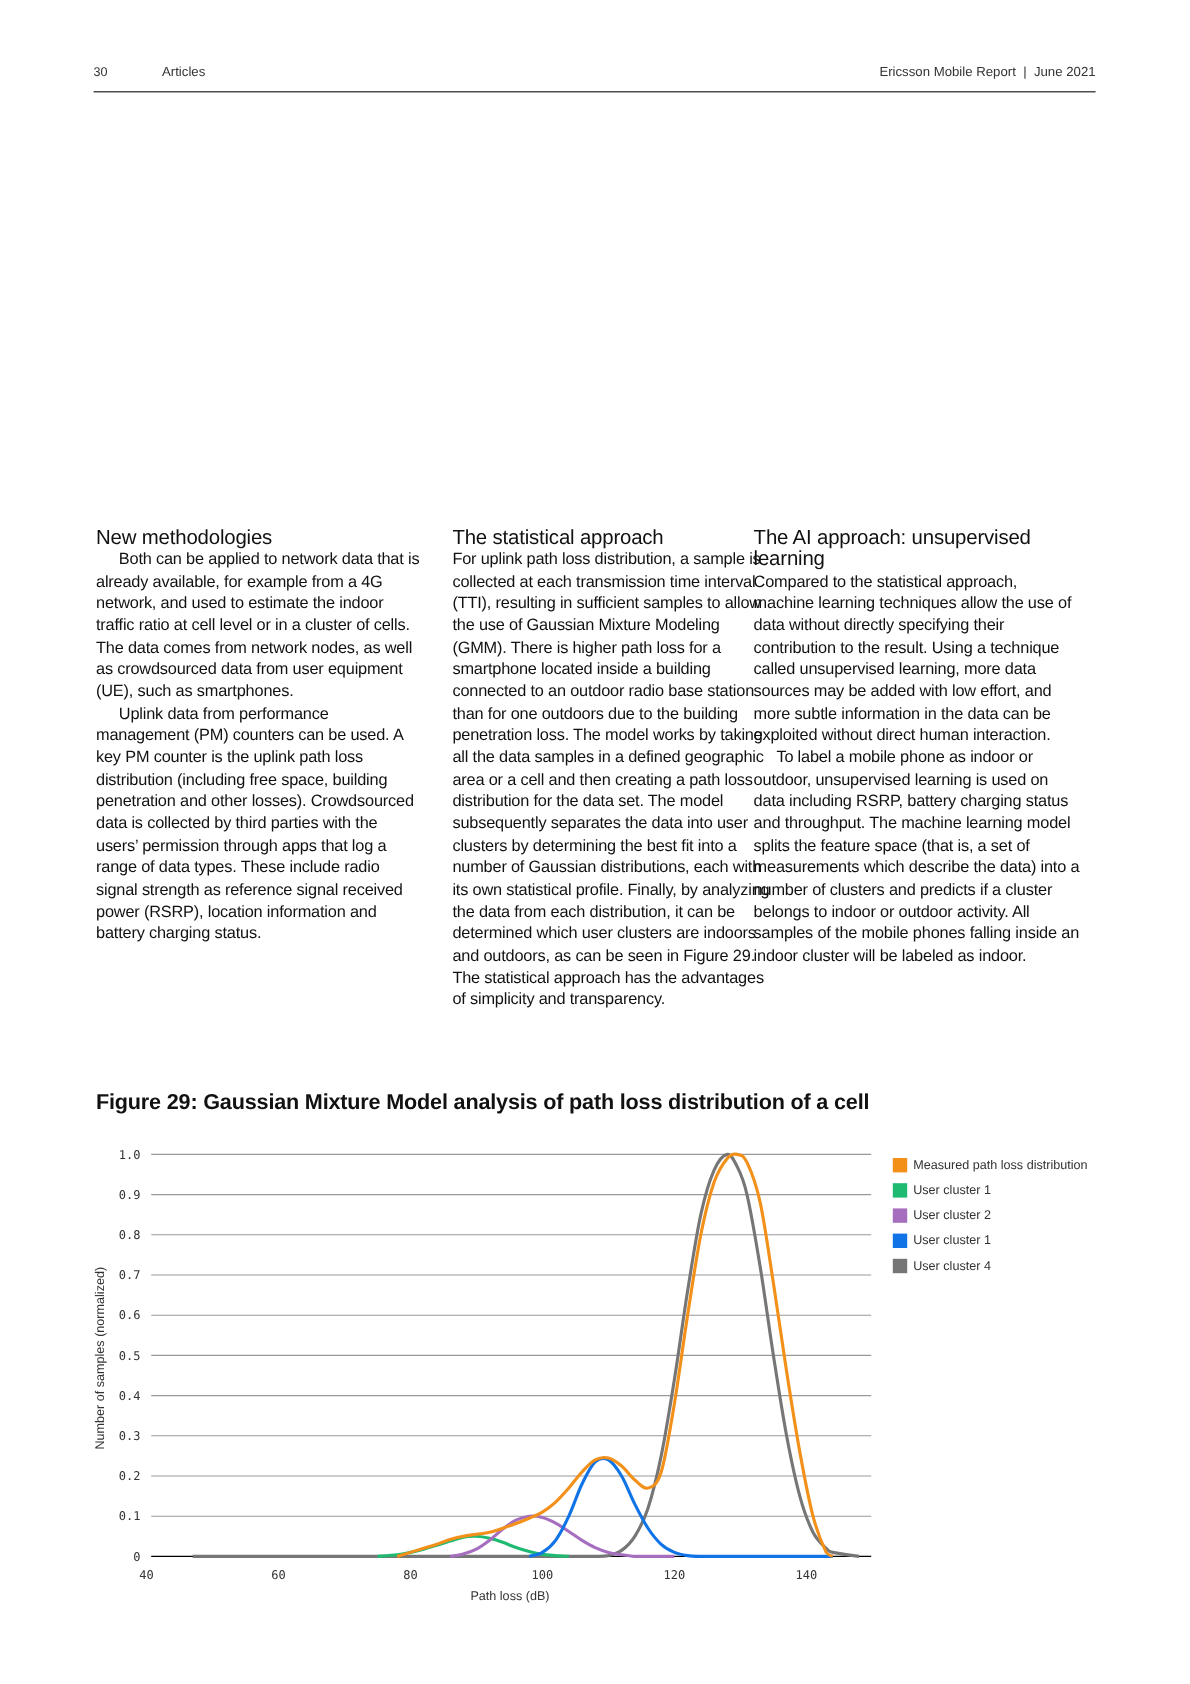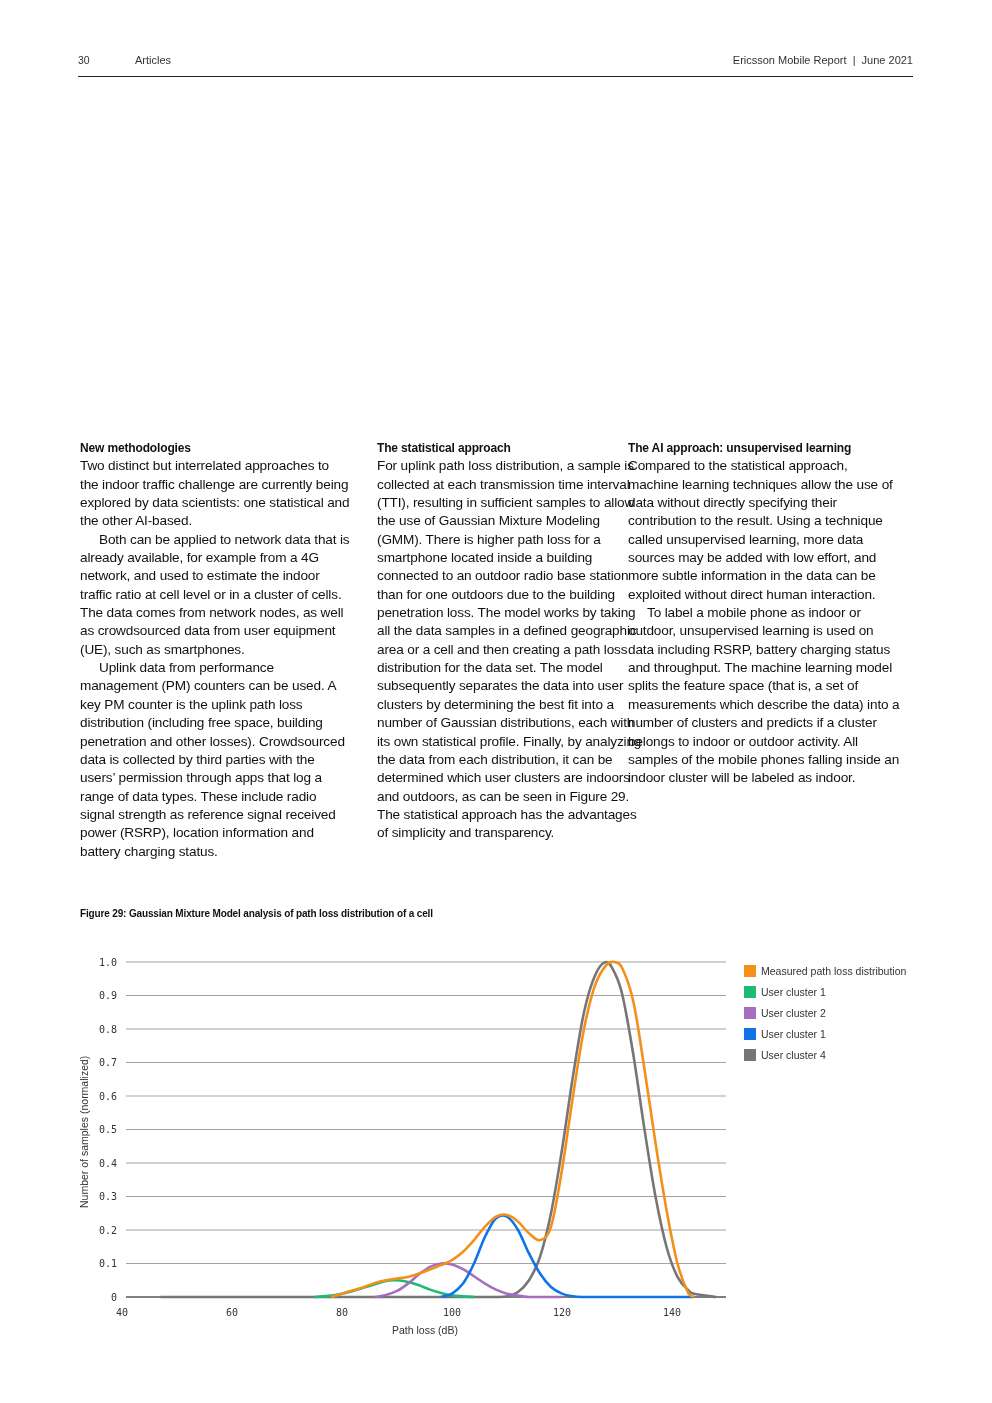--- a/index.html
+++ b/index.html
@@ -2,48 +2,47 @@
 <html><head>
 <meta charset="utf-8">
 <style>
   html, body { margin: 0; padding: 0; background: #ffffff; }
   body { width: 992px; height: 1403px; position: relative; font-family: "Liberation Sans", "DejaVu Sans", sans-serif; color: #111; overflow: hidden; }
   .header { position: absolute; left: 78px; top: 52px; width: 835px; height: 24px; border-bottom: 1.3px solid #222; font-size: 11px; color: #333; }
   .header .pnum { position: absolute; left: 0; top: 2px; font-family: Liberation Sans, sans-serif; font-size: 10.5px; }
   .header .sect { position: absolute; left: 57px; top: 2px; text-align: center; }
   .header .pub { position: absolute; right: 0; top: 2px; }
   .col { position: absolute; top: 439px; width: 270px; font-size: 13.6px; line-height: 18.35px; color: #111; letter-spacing: -0.15px; }
-  .col h3 { margin: 0; font-size: 12px; font-weight: bold; line-height: 18.35px; }
+  .col h3 { margin: 0; font-size: 17px; font-weight: normal; line-height: 18.35px; }
   .col p { margin: 0; }
   .col p.ind { text-indent: 19px; }
   .col1 { left: 80px; }
   .col2 { left: 363px; margin-left: 14px; }
   .col3 { left: 608px; width: 272px; margin-left: 20px; }
-  .fig-title { position: absolute; left: 80px; top: 908px; font-size: 10px; font-weight: bold; color: #111; letter-spacing: -0.15px; }
+  .fig-title { position: absolute; left: 80px; top: 908px; font-size: 18px; font-weight: bold; color: #111; letter-spacing: -0.15px; }
   .chart { position: absolute; left: 0; top: 0; width: 992px; height: 1403px; pointer-events: none; }
   .chart svg { position: absolute; left: 0; top: 0; }
   .ylabel { position: absolute; left: 78px; top: 1208px; transform-origin: 0 0; transform: rotate(-90deg); font-size: 10.5px; color: #333; white-space: nowrap; }
   .xlabel { position: absolute; left: 392px; top: 1324px; font-size: 10.5px; color: #333; }
   .legend { position: absolute; left: 744px; top: 960px; font-size: 10.5px; color: #333; }
   .legend .item { height: 21.2px; display: flex; align-items: center; }
   .legend .sw { width: 12px; height: 12px; margin-right: 5px; display: inline-block; }
   .tick { font-family: "DejaVu Sans Mono", monospace; font-size: 10px; fill: #333; }
 </style>
 </head>
 <body>
 
 <div class="header">
   <span class="pnum">30</span>
   <span class="sect">Articles</span>
   <span class="pub" style="white-space:pre">Ericsson Mobile Report  |  June 2021</span>
 </div>
 
 <div class="col col1">
   <h3>New methodologies</h3>
-  <p>Two distinct but interrelated approaches to the indoor traffic challenge are currently being explored by data scientists: one statistical and the other AI-based.</p>
   <p class="ind">Both can be applied to network data that is already available, for example from a 4G network, and used to estimate the indoor traffic ratio at cell level or in a cluster of cells. The data comes from network nodes, as well as crowdsourced data from user equipment (UE), such as smartphones.</p>
   <p class="ind">Uplink data from performance management (PM) counters can be used. A key PM counter is the uplink path loss distribution (including free space, building penetration and other losses). Crowdsourced data is collected by third parties with the users’ permission through apps that log a range of data types. These include radio signal strength as reference signal received power (RSRP), location information and battery charging status.</p>
 </div>
 
 <div class="col col2">
   <h3>The statistical approach</h3>
   <p>For uplink path loss distribution, a sample is collected at each transmission time interval (TTI), resulting in sufficient samples to allow the use of Gaussian Mixture Modeling (GMM). There is higher path loss for a smartphone located inside a building connected to an outdoor radio base station than for one outdoors due to the building penetration loss. The model works by taking all the data samples in a defined geographic area or a cell and then creating a path loss distribution for the data set. The model subsequently separates the data into user clusters by determining the best fit into a number of Gaussian distributions, each with its own statistical profile. Finally, by analyzing the data from each distribution, it can be determined which user clusters are indoors and outdoors, as can be seen in Figure 29. The statistical approach has the advantages of simplicity and transparency.</p>
 </div>
 
 <div class="col col3">

